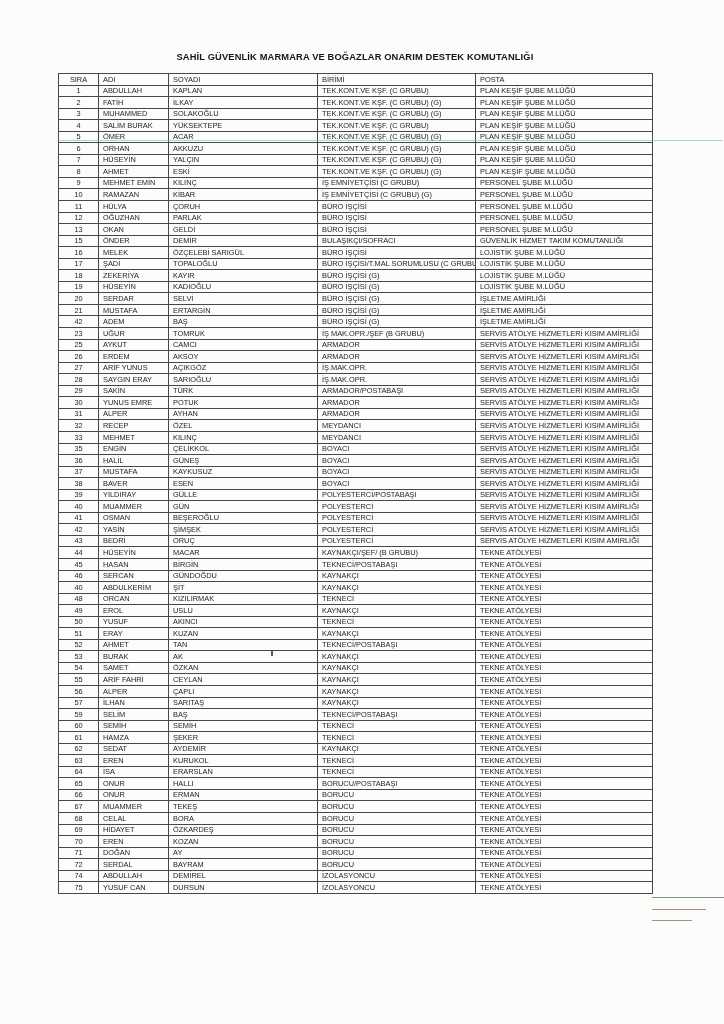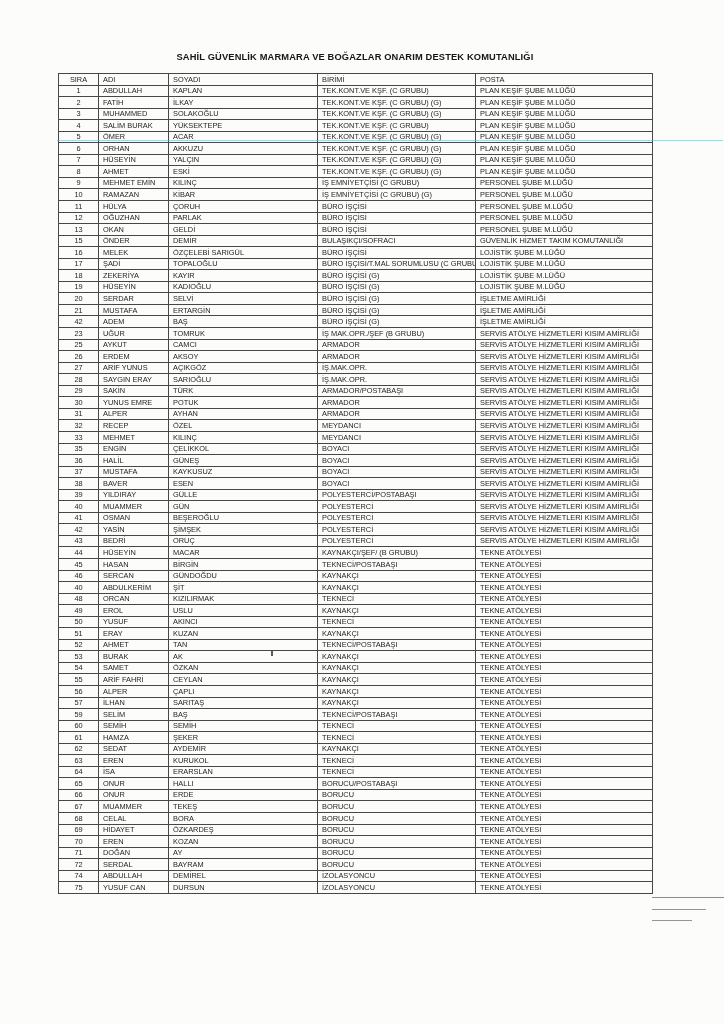--- a/index.html
+++ b/index.html
@@ -512,21 +512,21 @@
         <tr>
       <td class="c-sira">65</td>
       <td>ONUR</td>
       <td>HALLI</td>
       <td>BORUCU/POSTABAŞI</td>
       <td>TEKNE ATÖLYESİ</td>
     </tr>
         <tr>
       <td class="c-sira">66</td>
       <td>ONUR</td>
-      <td>ERDE</td>
+      <td>ERMAN</td>
       <td>BORUCU</td>
       <td>TEKNE ATÖLYESİ</td>
     </tr>
         <tr>
       <td class="c-sira">67</td>
       <td>MUAMMER</td>
       <td>TEKEŞ</td>
       <td>BORUCU</td>
       <td>TEKNE ATÖLYESİ</td>
     </tr>

